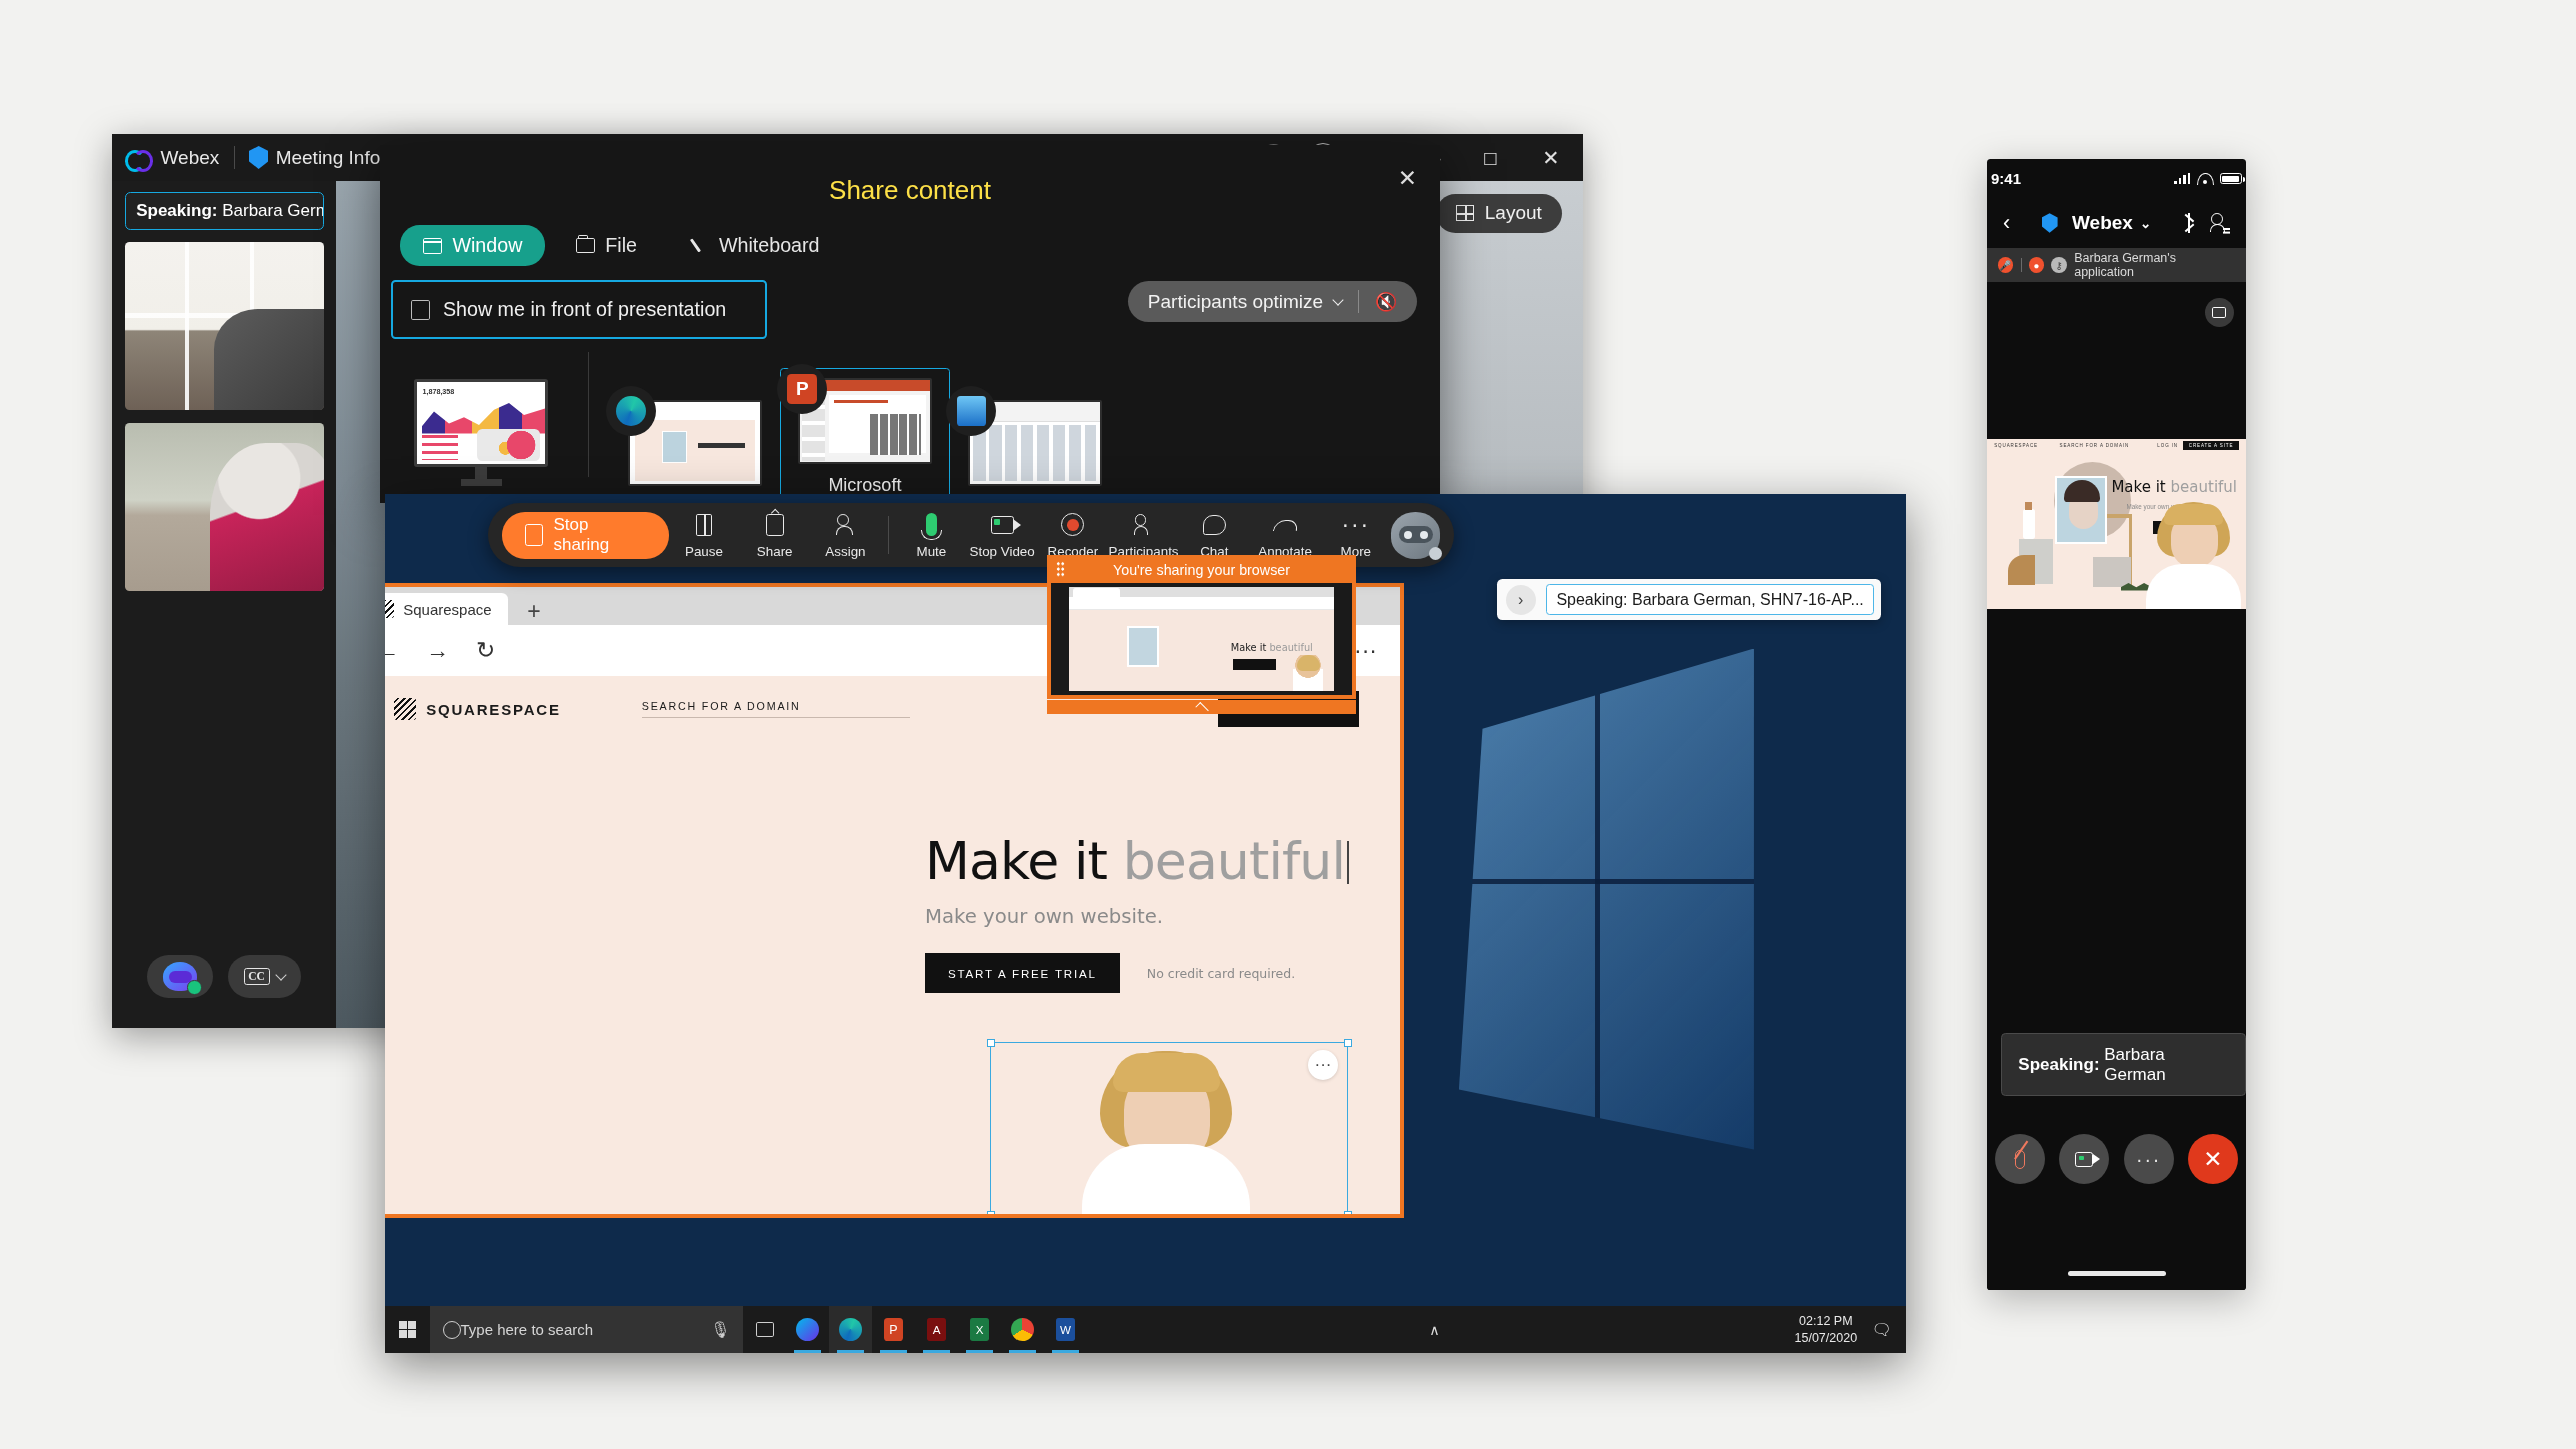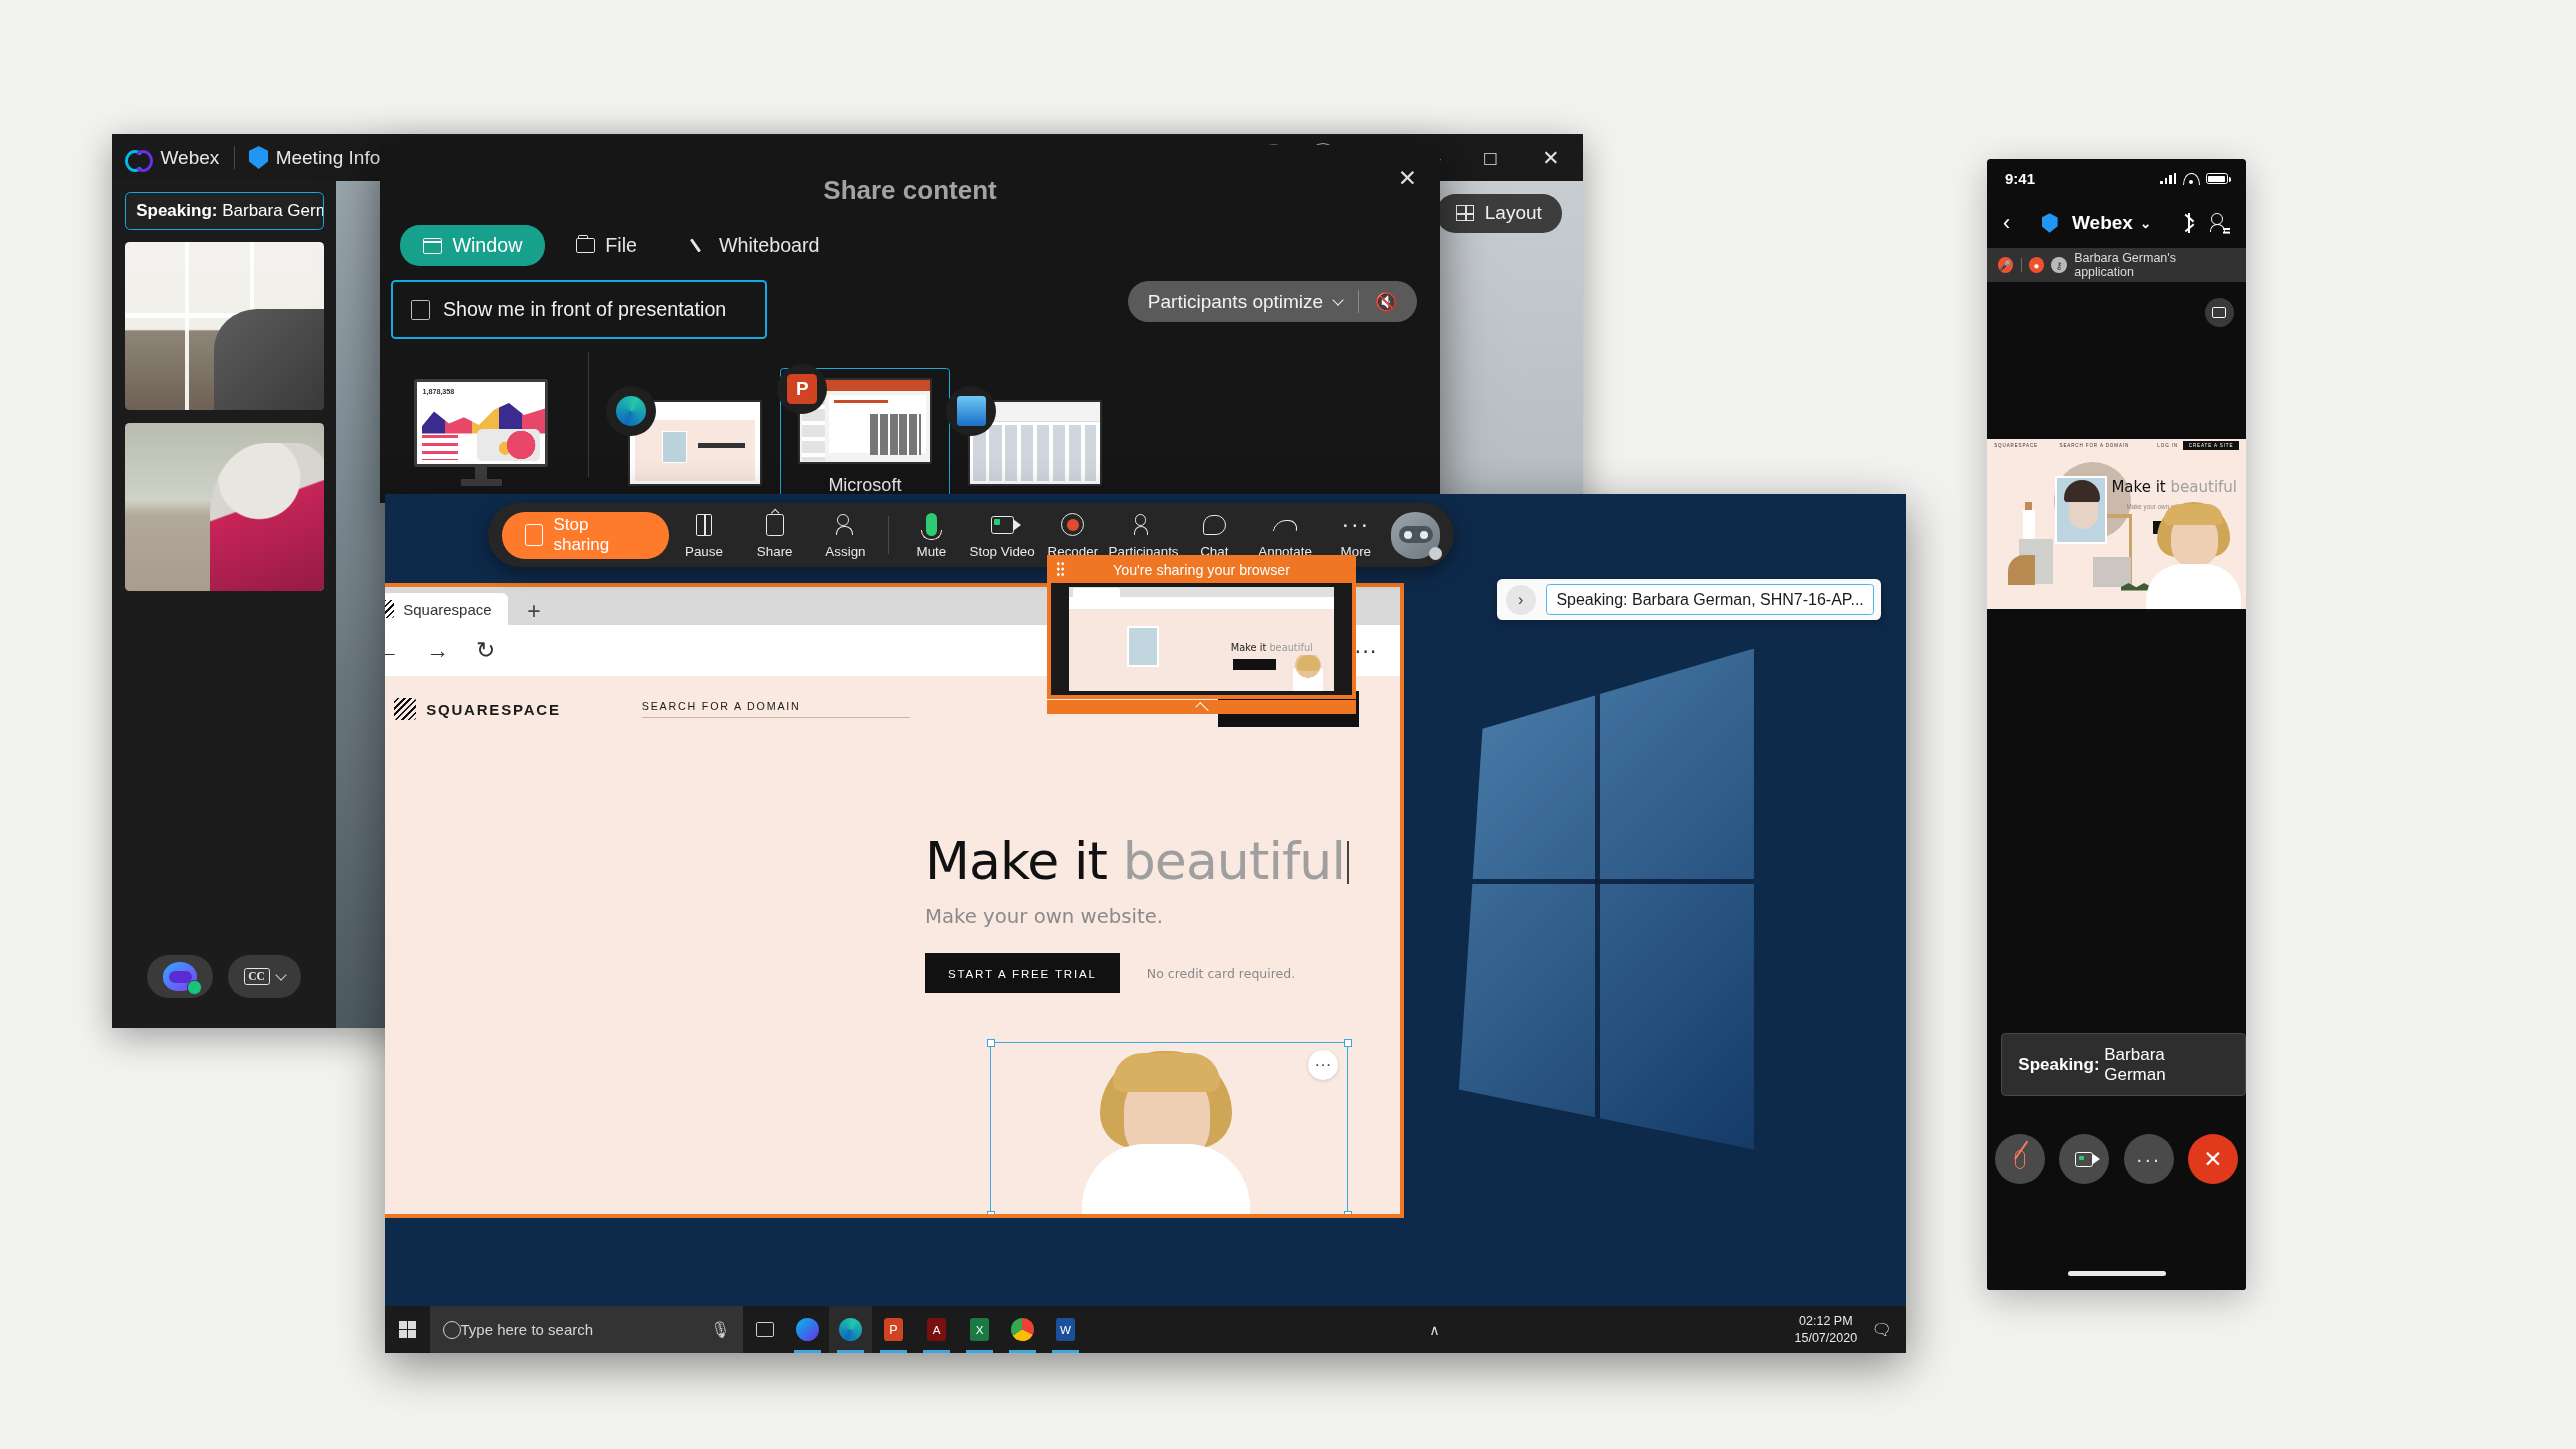--- a/index.html
+++ b/index.html
@@ -95,21 +95,21 @@
     gap:10.7px; padding:0 19.7px; color:#f0f0f0; font-size:19px; }
   .grid-ico { width:18px; height:16px; border:1.8px solid #f0f0f0; position:relative; }
   .grid-ico:before{content:'';position:absolute;left:50%;top:0;bottom:0;width:1.8px;background:#f0f0f0;}
   .grid-ico:after{content:'';position:absolute;top:50%;left:0;right:0;height:1.8px;background:#f0f0f0;}
 
   
   #share-dialog {
     position:absolute; left:380px; top:145px; width:1060px; height:358px;
     background:#161616; z-index:10; box-shadow:0 12.5px 45px rgba(0,0,0,.5);
   }
-  #share-title { text-align:center; color:#a3a3a3; font-size:26px; font-weight:bold; padding-top:29.5px; }
+  #share-title { text-align:center; color:#fde047; font-size:26px; font-weight:normal; padding-top:29.5px; }
   #share-close { position:absolute; right:23px; top:19.7px; color:#ddd; font-size:23px; }
   #share-tabs { display:flex; align-items:center; gap:7.2px; padding:19.7px 18px 0 19.7px; }
   .stab { display:flex; align-items:center; gap:10.7px; color:#e6e6e6; font-size:19.7px; padding:9px 23px; border-radius:19.7px; }
   .stab.active { background:#17a08c; color:#fff; }
   .ico-window { width:19px;height:16px;border:1.8px solid currentColor;border-radius:1.8px; position:relative;}
   .ico-window:before{content:'';position:absolute;left:0;right:0;top:2.7px;height:1.8px;background:currentColor;}
   .ico-file { width:19px;height:15px;border:1.8px solid currentColor;border-radius:1.8px; position:relative;}
   .ico-file:before{content:'';position:absolute;left:1.8px;top:-4.5px;width:8px;height:3.6px;border:1.8px solid currentColor;border-bottom:none;border-radius:1.8px 1.8px 0 0;}
   .ico-pen { width:18px;height:18px; position:relative; }
   .ico-pen:before{content:'';position:absolute;left:3.6px;top:0.9px;width:2.7px;height:15px;background:currentColor;transform:rotate(-35deg);border-radius:0.9px;}
@@ -339,21 +339,21 @@
   .tb-icon{width:43px;height:47px;display:flex;align-items:center;justify-content:center;position:relative;}
   .tb-icon.active{background:#2b2b2b;}
   .tb-icon .uline{position:absolute;bottom:0;left:8px;right:8px;height:2.7px;background:#3aa9e0;}
   #clock{margin-left:auto;text-align:center;color:#e9e9e9;font-size:12.5px;line-height:1.35;padding-right:14.3px;}
   #tb-chev{color:#dcdcdc;font-size:14.3px;padding-right:12.5px;}
   #tb-notif{color:#dcdcdc;font-size:16px;padding-right:14.3px;}
 
   
   #phone{position:absolute;left:1987px;top:159px;width:259px;height:1131px;background:#0d0d0d;
     border-radius:3.6px;z-index:30;box-shadow:0 9px 36px rgba(0,0,0,.25); overflow:hidden;}
-  #ph-status{height:39px;display:flex;align-items:center;padding:0 18px;color:#fff;font-size:15px;font-weight:bold;}
+  #ph-status{height:39px;display:flex;align-items:center;padding:0 4px;color:#fff;font-size:15px;font-weight:bold;}
   #ph-status .right{margin-left:auto;display:flex;align-items:center;gap:7.2px;}
   .sig{display:flex;align-items:flex-end;gap:1.8px;height:11.6px;}
   .sig i{display:block;width:2.7px;background:#fff;}
   .sig i:nth-child(1){height:3.6px;} .sig i:nth-child(2){height:6.3px;}
   .sig i:nth-child(3){height:9px;} .sig i:nth-child(4){height:11.6px;}
   .wifi{width:15px;height:11.6px;position:relative;}
   .wifi:before{content:'';position:absolute;left:0;top:0;width:15px;height:11.6px;
     border:1.8px solid #fff;border-radius:50% 50% 0 0 / 100% 100% 0 0;border-bottom:none;}
   .wifi:after{content:'';position:absolute;left:5.4px;bottom:0;width:4.5px;height:4.5px;border-radius:50%;background:#fff;}
   .batt{width:22.4px;height:11.6px;border:1.8px solid #fff;border-radius:2.7px;position:relative;}

